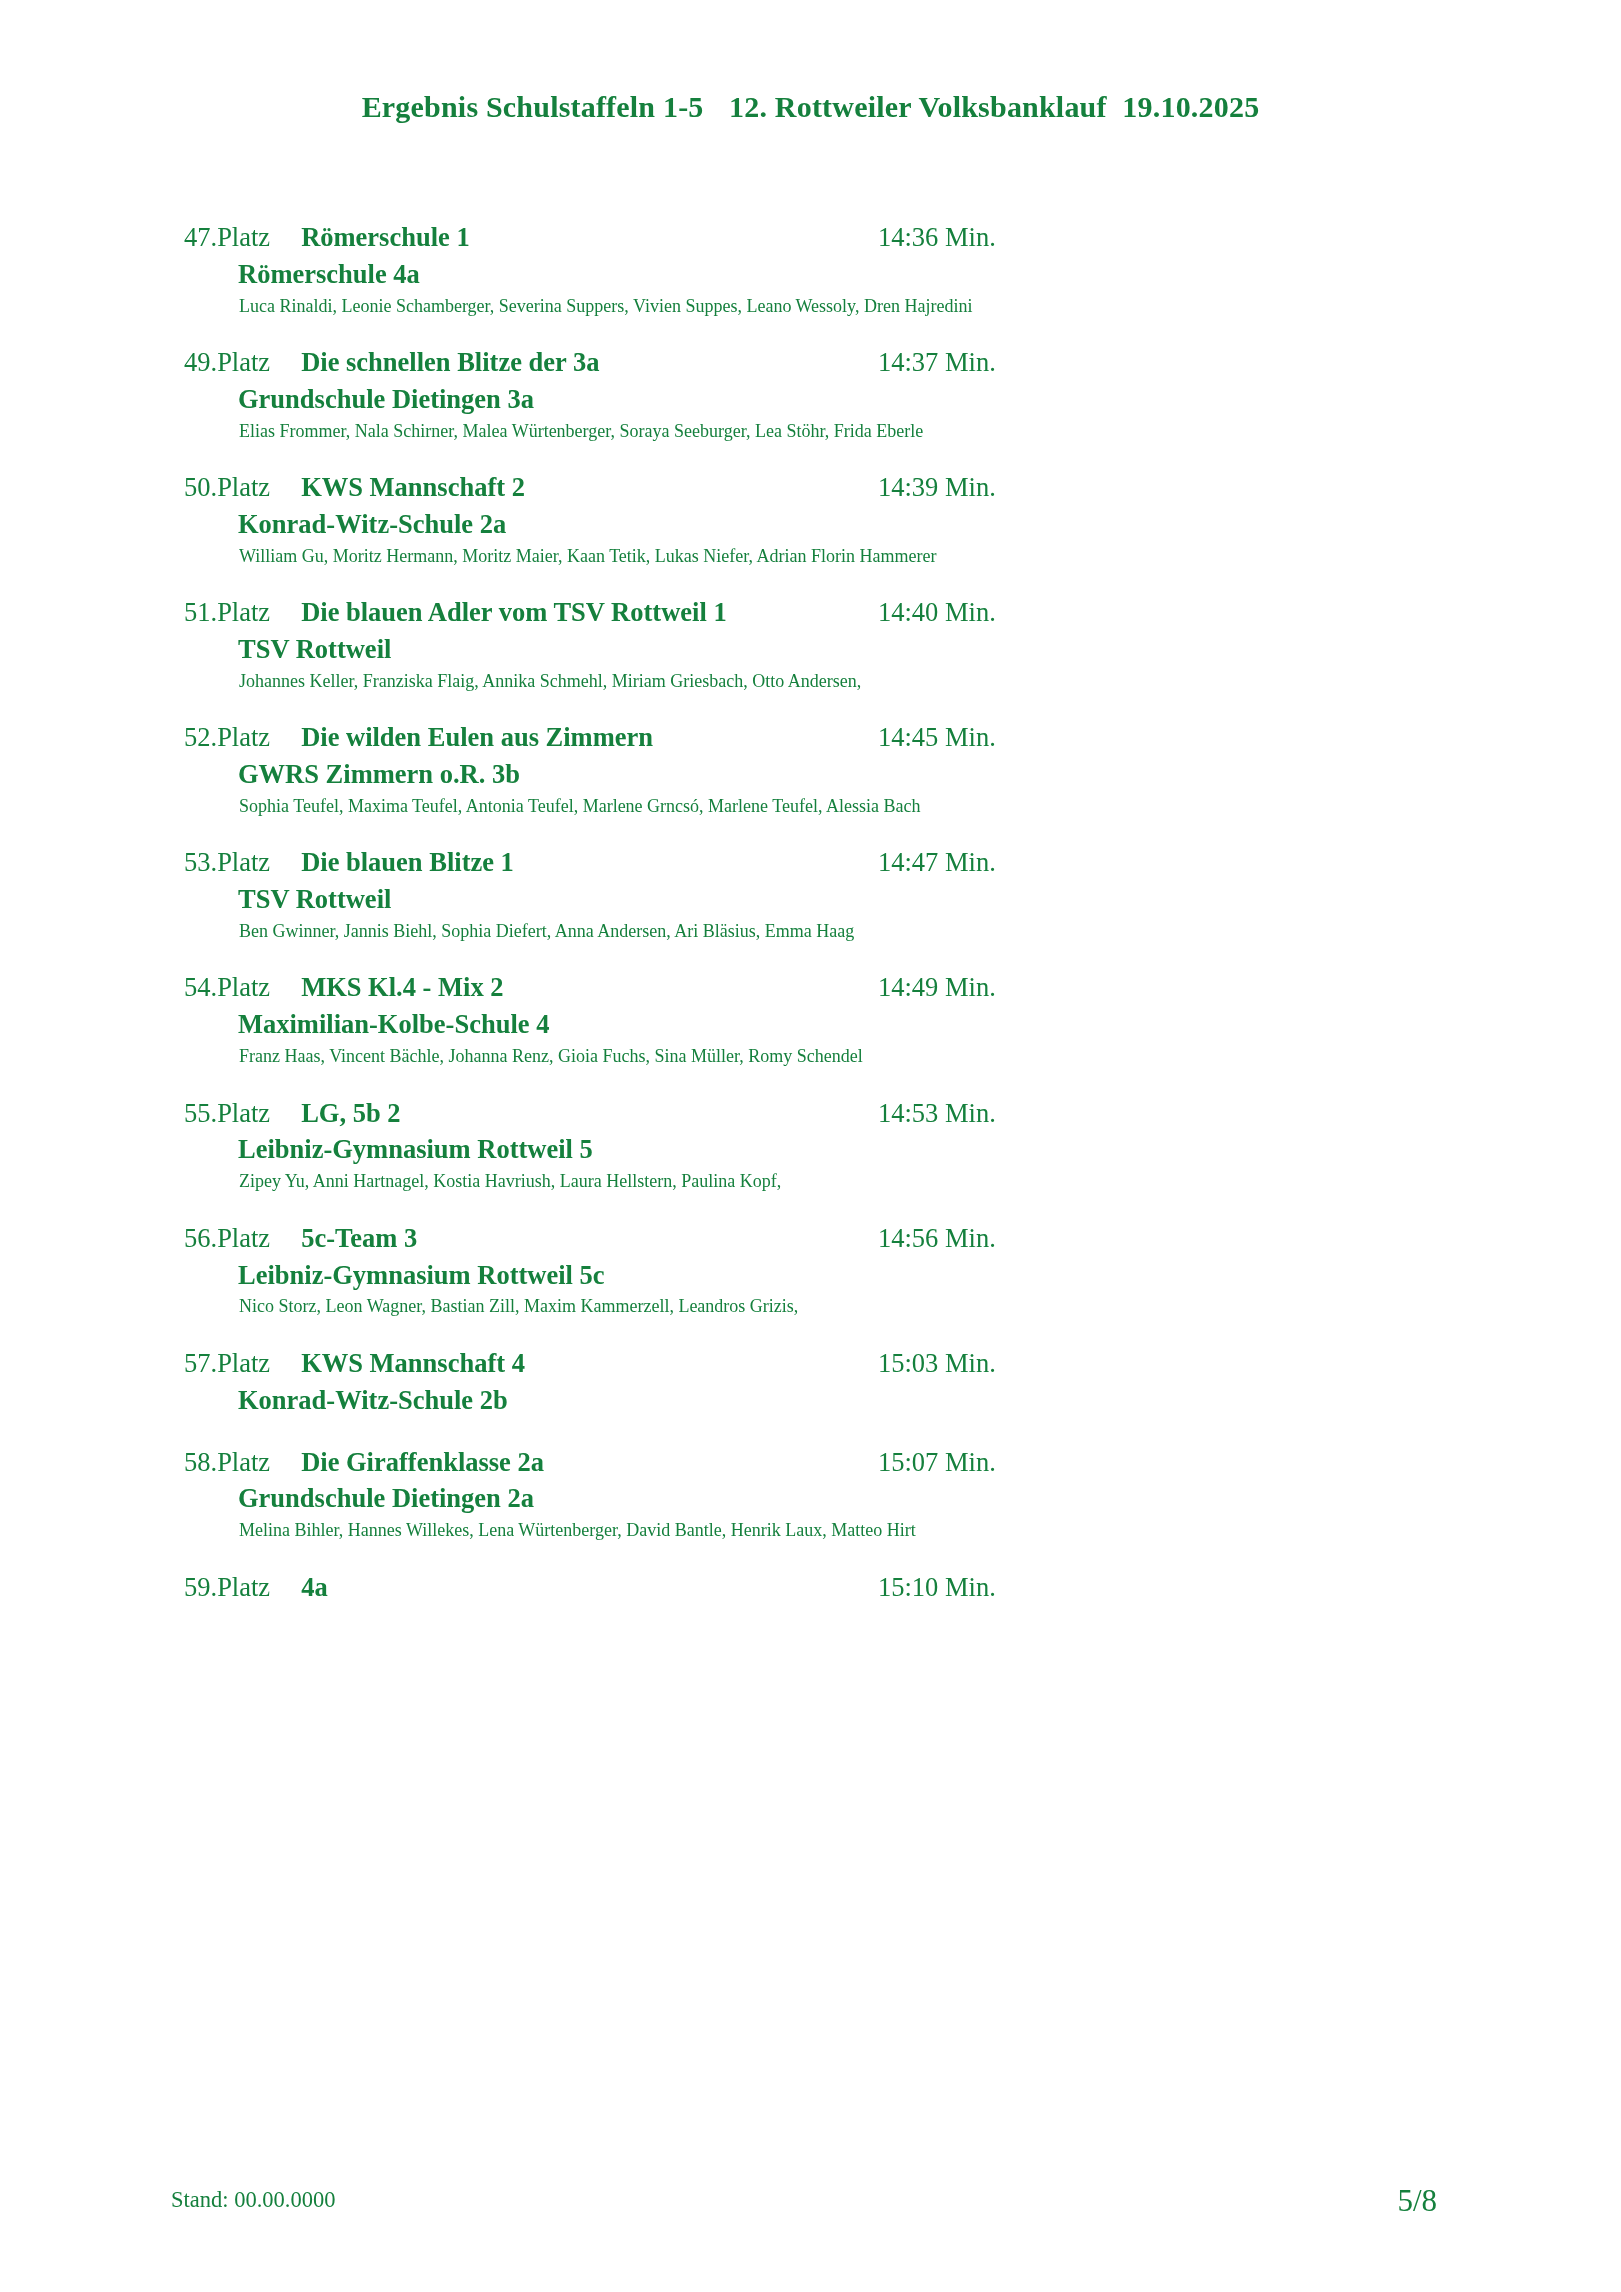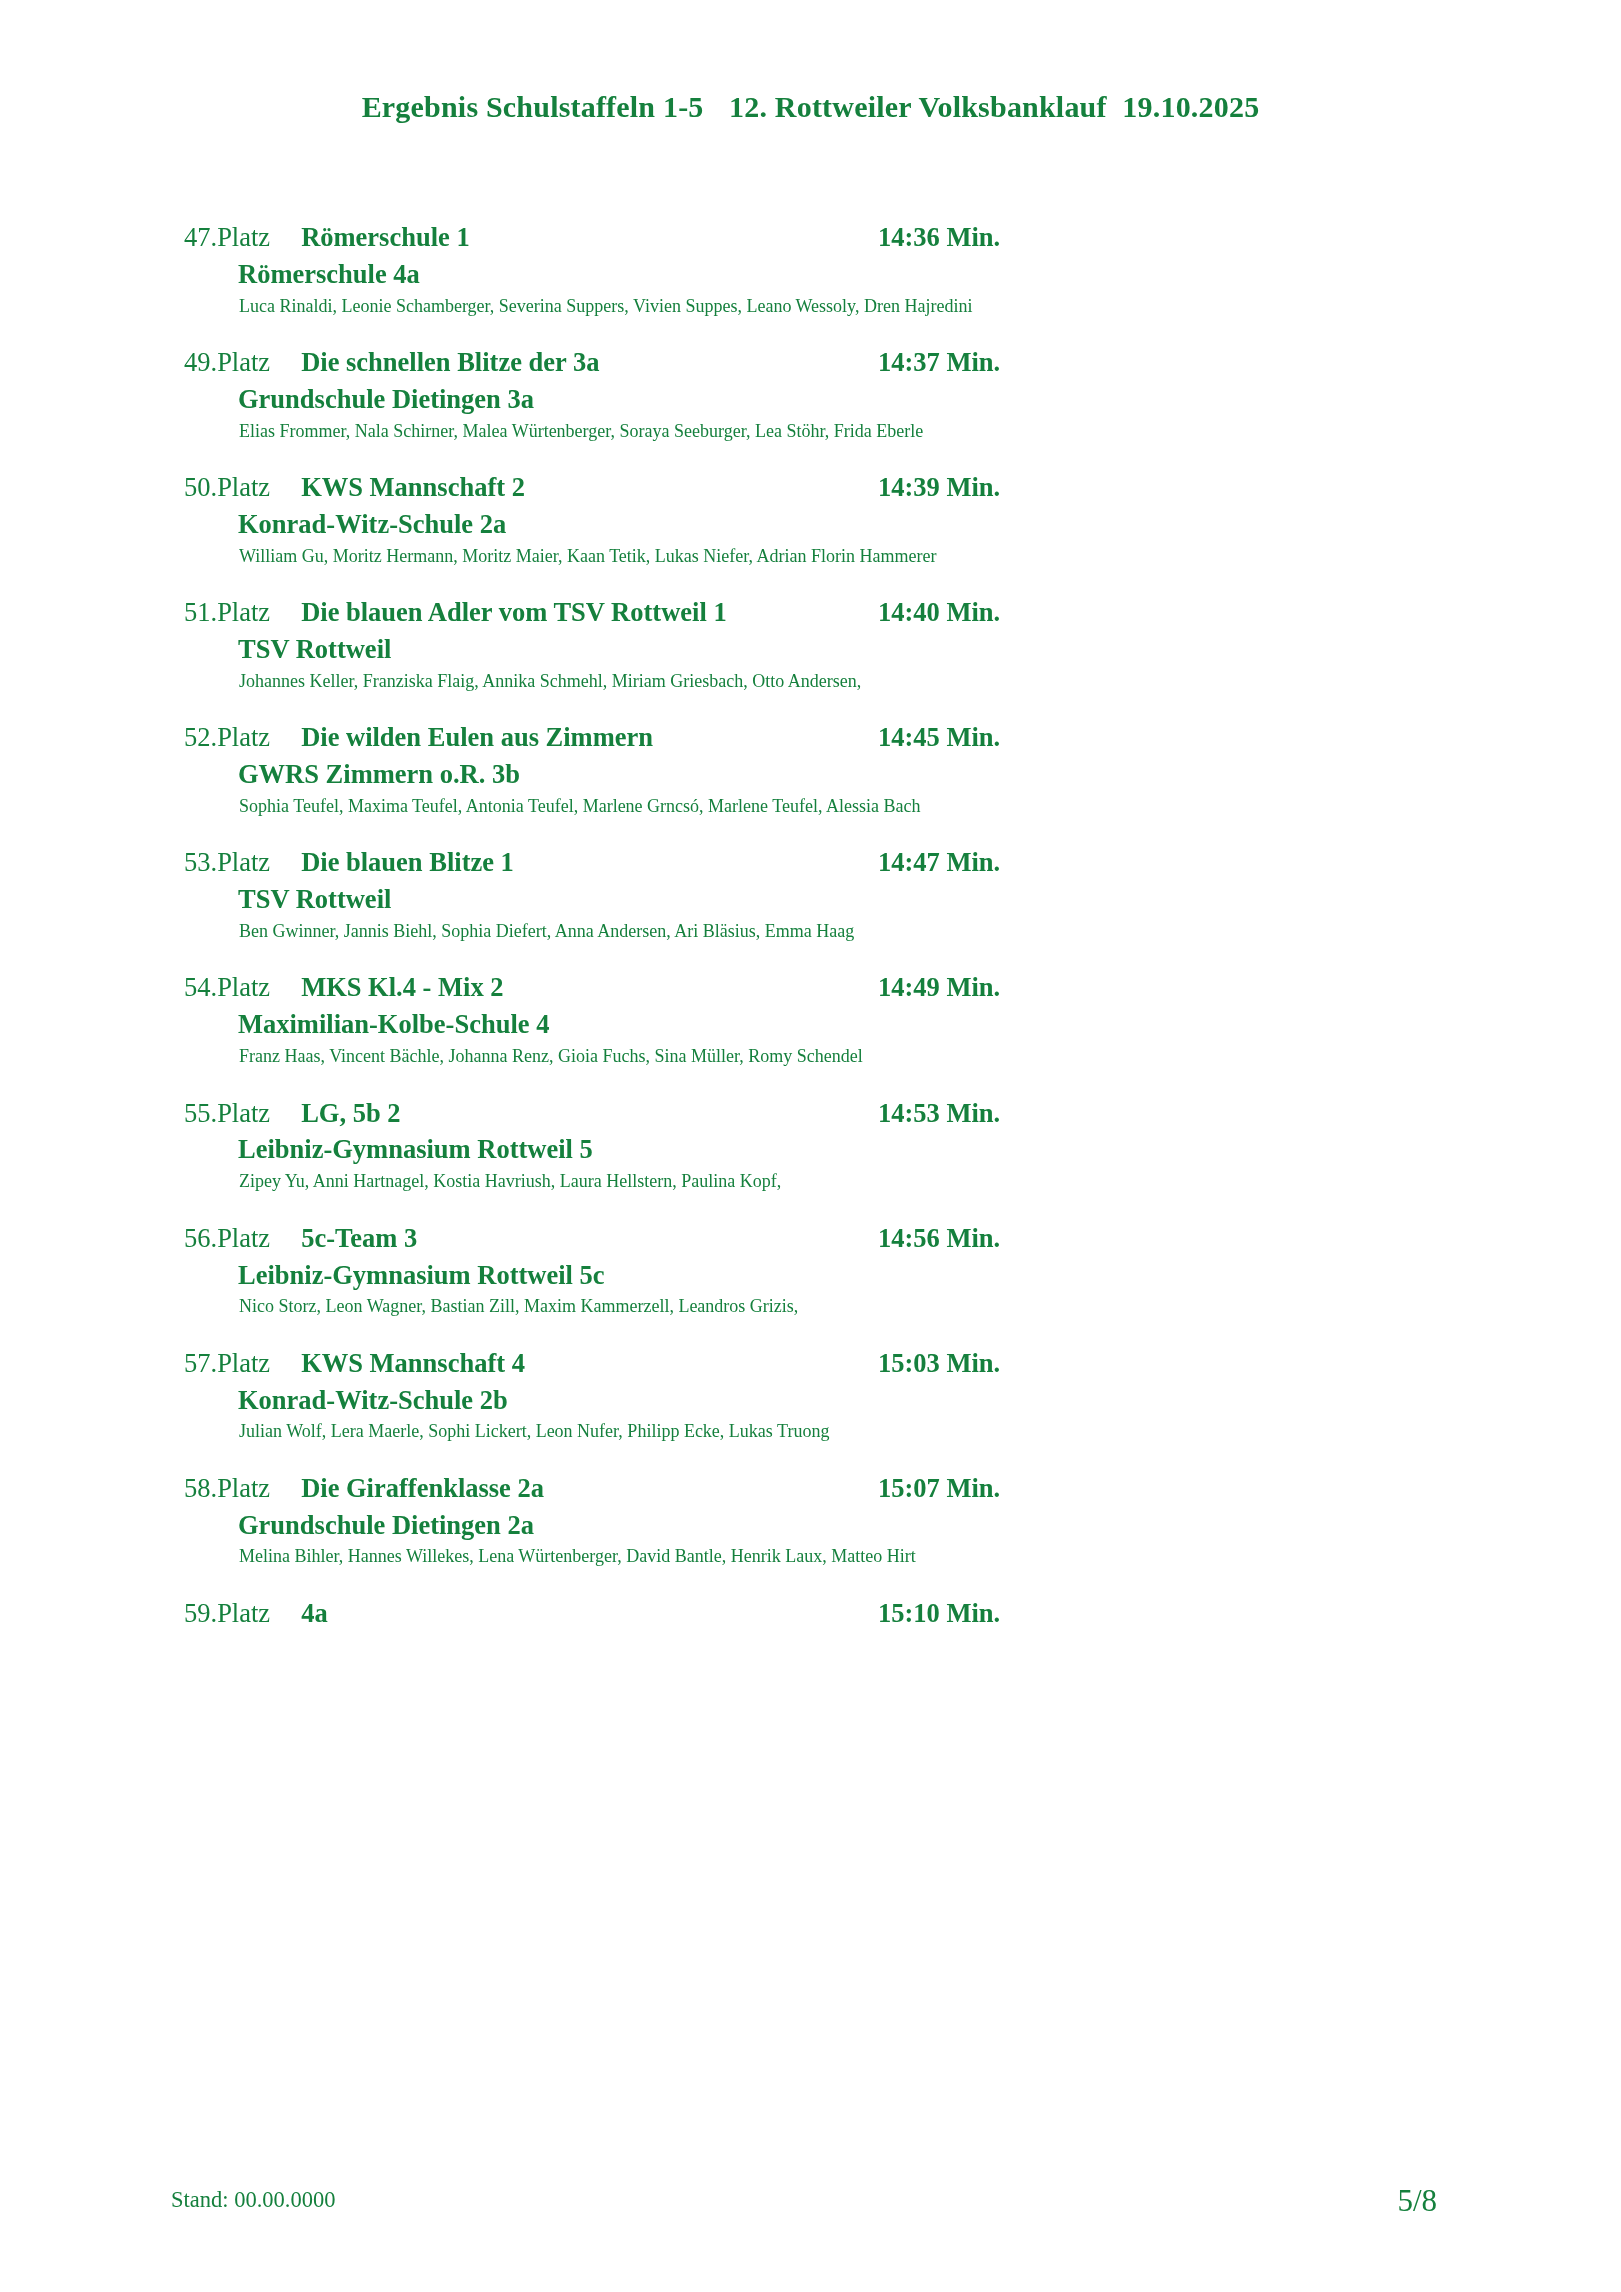--- a/index.html
+++ b/index.html
@@ -52,21 +52,21 @@
     font-size: 26.5px;
     font-weight: bold;
     display: inline-block;
     margin-left: 27px;
   }
   .entry .time {
     position: absolute;
     left: 694px;
     top: 0;
     font-size: 26.5px;
-    font-weight: bold;
+    font-weight: normal;
   }
   .entry .school {
     font-size: 26.5px;
     font-weight: bold;
     margin-left: 54px;
     margin-top: 2.9px;
     line-height: 1.28;
   }
   .entry .members {
     font-size: 18px;
@@ -189,21 +189,20 @@
       <div class="members">Nico Storz, Leon Wagner, Bastian Zill, Maxim Kammerzell, Leandros Grizis,</div>
     </div>
 
     <div class="entry">
       <div class="line1">
         <span class="place">57.Platz</span>
         <span class="team">KWS Mannschaft 4</span>
         <span class="time">15:03 Min.</span>
       </div>
       <div class="school">Konrad-Witz-Schule 2b</div>
-      <div class="members">Julian Wolf, Lera Maerle, Sophi Lickert, Leon Nufer, Philipp Ecke, Lukas Truong</div>
     </div>
 
     <div class="entry">
       <div class="line1">
         <span class="place">58.Platz</span>
         <span class="team">Die Giraffenklasse 2a</span>
         <span class="time">15:07 Min.</span>
       </div>
       <div class="school">Grundschule Dietingen 2a</div>
       <div class="members">Melina Bihler, Hannes Willekes, Lena Würtenberger, David Bantle, Henrik Laux, Matteo Hirt</div>

